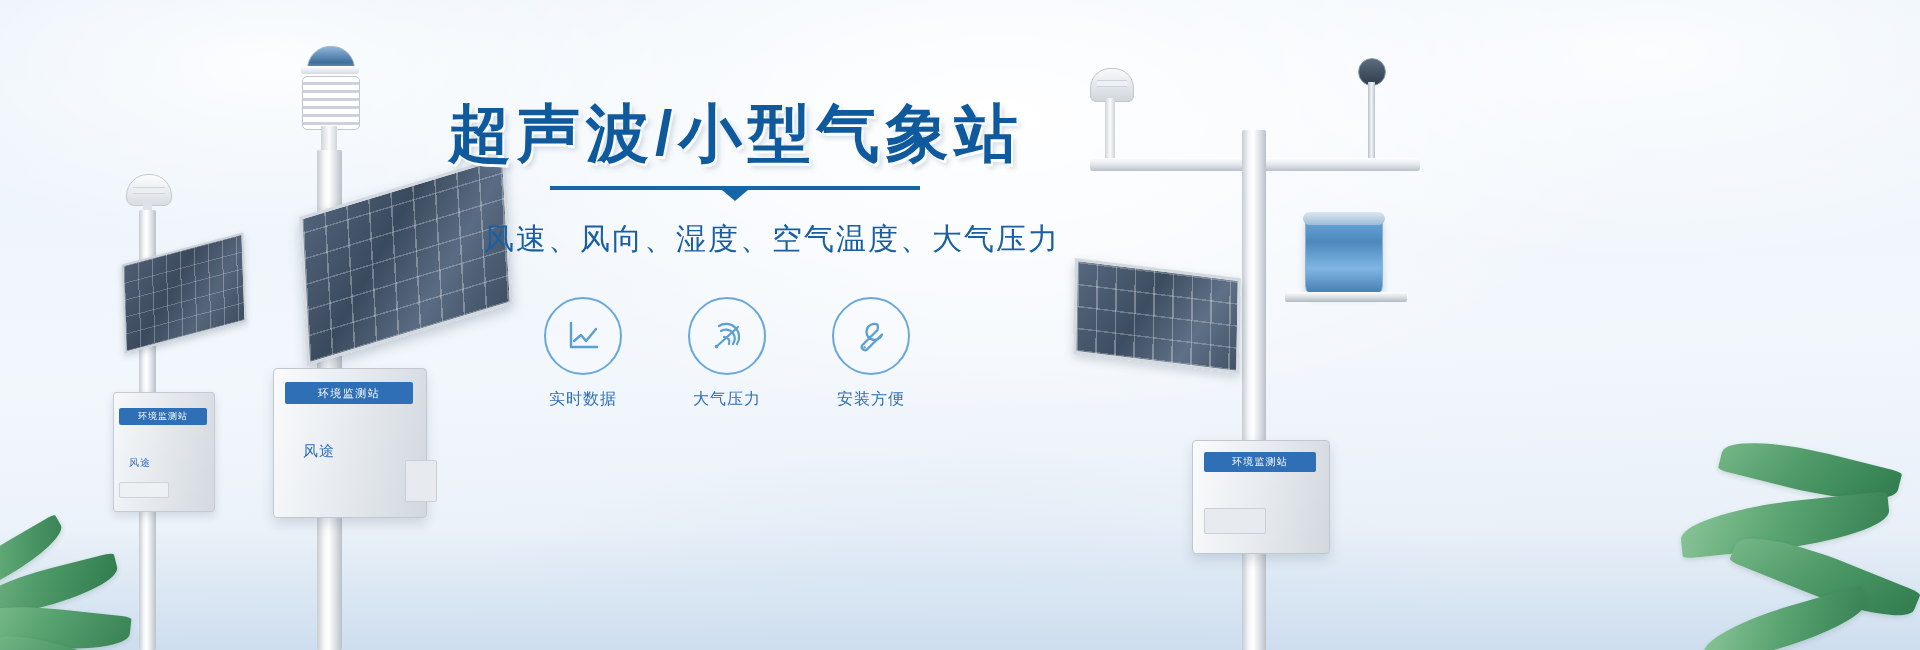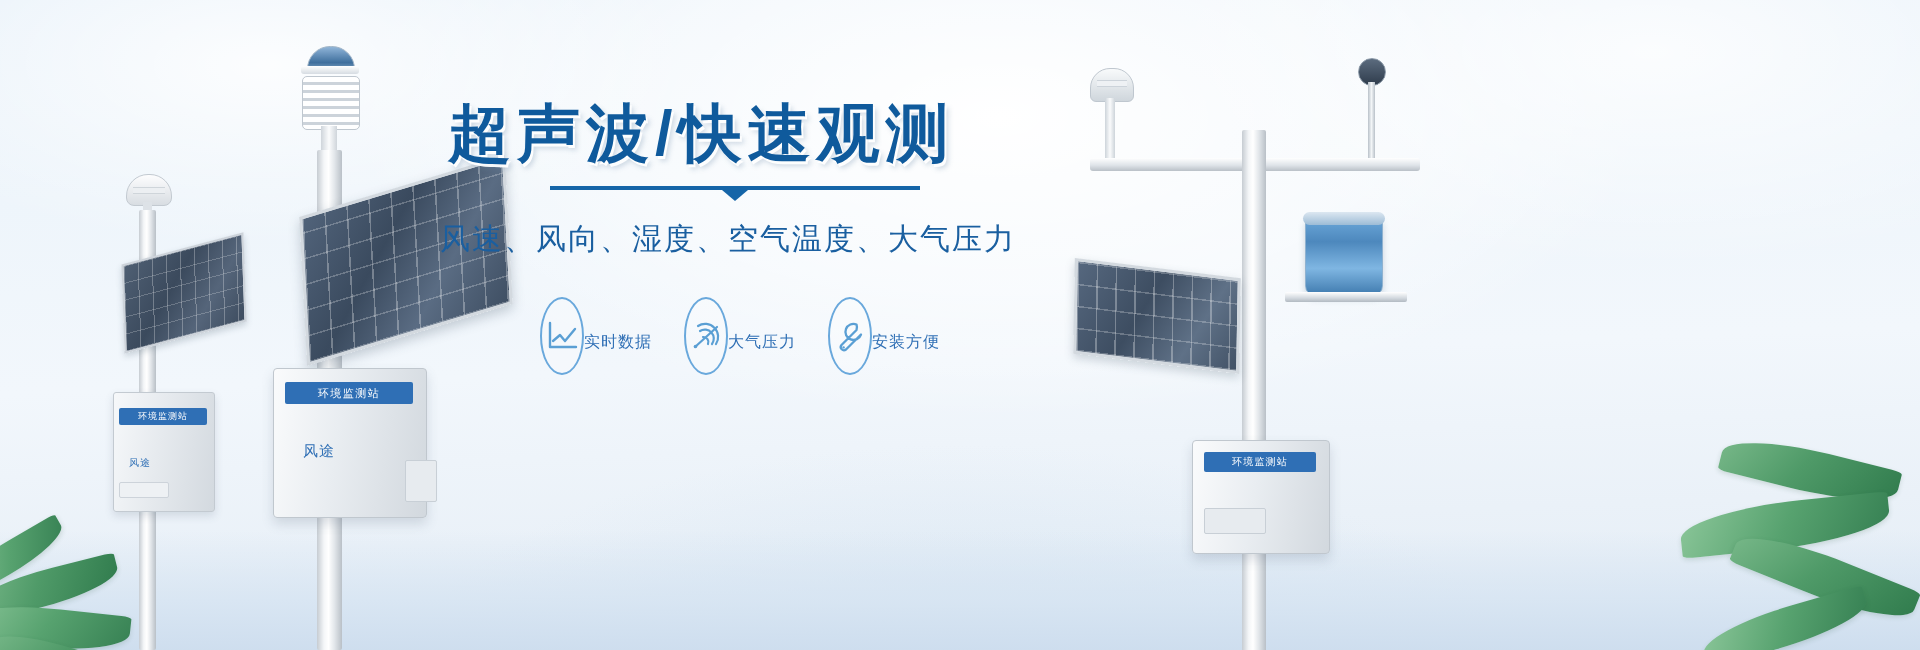--- a/index.html
+++ b/index.html
@@ -161,25 +161,25 @@
   .title{
     font-size:63px;font-weight:bold;color:#0f5a9c;letter-spacing:6px;
     text-shadow:2px 3px 0 rgba(255,255,255,.95), 4px 5px 5px rgba(110,140,170,.30);
     white-space:nowrap;line-height:1.05;margin:0 0 20px 8px;
   }
   .divider{position:relative;width:370px;height:4px;background:#1565a8;margin:18px 0 0 110px;}
   .divider:after{
     content:"";position:absolute;left:50%;top:4px;transform:translateX(-50%);
     width:0;height:0;border-left:13px solid transparent;border-right:13px solid transparent;border-top:11px solid #1565a8;
   }
-  .sub{margin:26px 0 0 0;text-align:left;}
+  .sub{margin:26px 0 0 0;text-align:right;}
   .sub-line{font-size:30px;color:#1a5fa0;letter-spacing:2px;line-height:1.55;white-space:nowrap;}
 
   .features{display:flex;gap:58px;margin:34px 0 0 100px;}
-  .feature{width:86px;display:flex;align-items:center;text-align:center;}
+  .feature{width:86px;display:flex;flex-direction:column;align-items:center;text-align:center;}
   .fcircle{
     width:74px;height:74px;border-radius:50%;border:2px solid #69a8dc;
     display:flex;align-items:center;justify-content:center;background:rgba(255,255,255,.22);
   }
   .fcircle svg{display:block;}
   .flabel{margin-top:14px;font-size:16px;color:#2f6fb5;letter-spacing:1px;white-space:nowrap;}
 </style>
 </head>
 <body>
 
@@ -236,21 +236,21 @@
 
   <div class="foliage-right">
     <div class="leaf" style="left:60px;  top:40px;  width:180px; height:42px; transform:rotate(14deg);"></div>
     <div class="leaf v" style="left:20px;  top:92px;  width:210px; height:46px; transform:rotate(-6deg);"></div>
     <div class="leaf" style="left:70px;  top:146px; width:190px; height:42px; transform:rotate(22deg);"></div>
     <div class="leaf v" style="left:40px;  top:198px; width:170px; height:38px; transform:rotate(-16deg);"></div>
   </div>
 
   <div class="content">
 
-    <h1 class="title">超声波/快速观测</h1>
+    <h1 class="title">超声波/小型气象站</h1>
 
     <div class="divider"></div>
 
     <div class="sub">
       <div class="sub-line">风速、风向、湿度、空气温度、大气压力</div>
     </div>
 
     <div class="features">
 
       <div class="feature">

